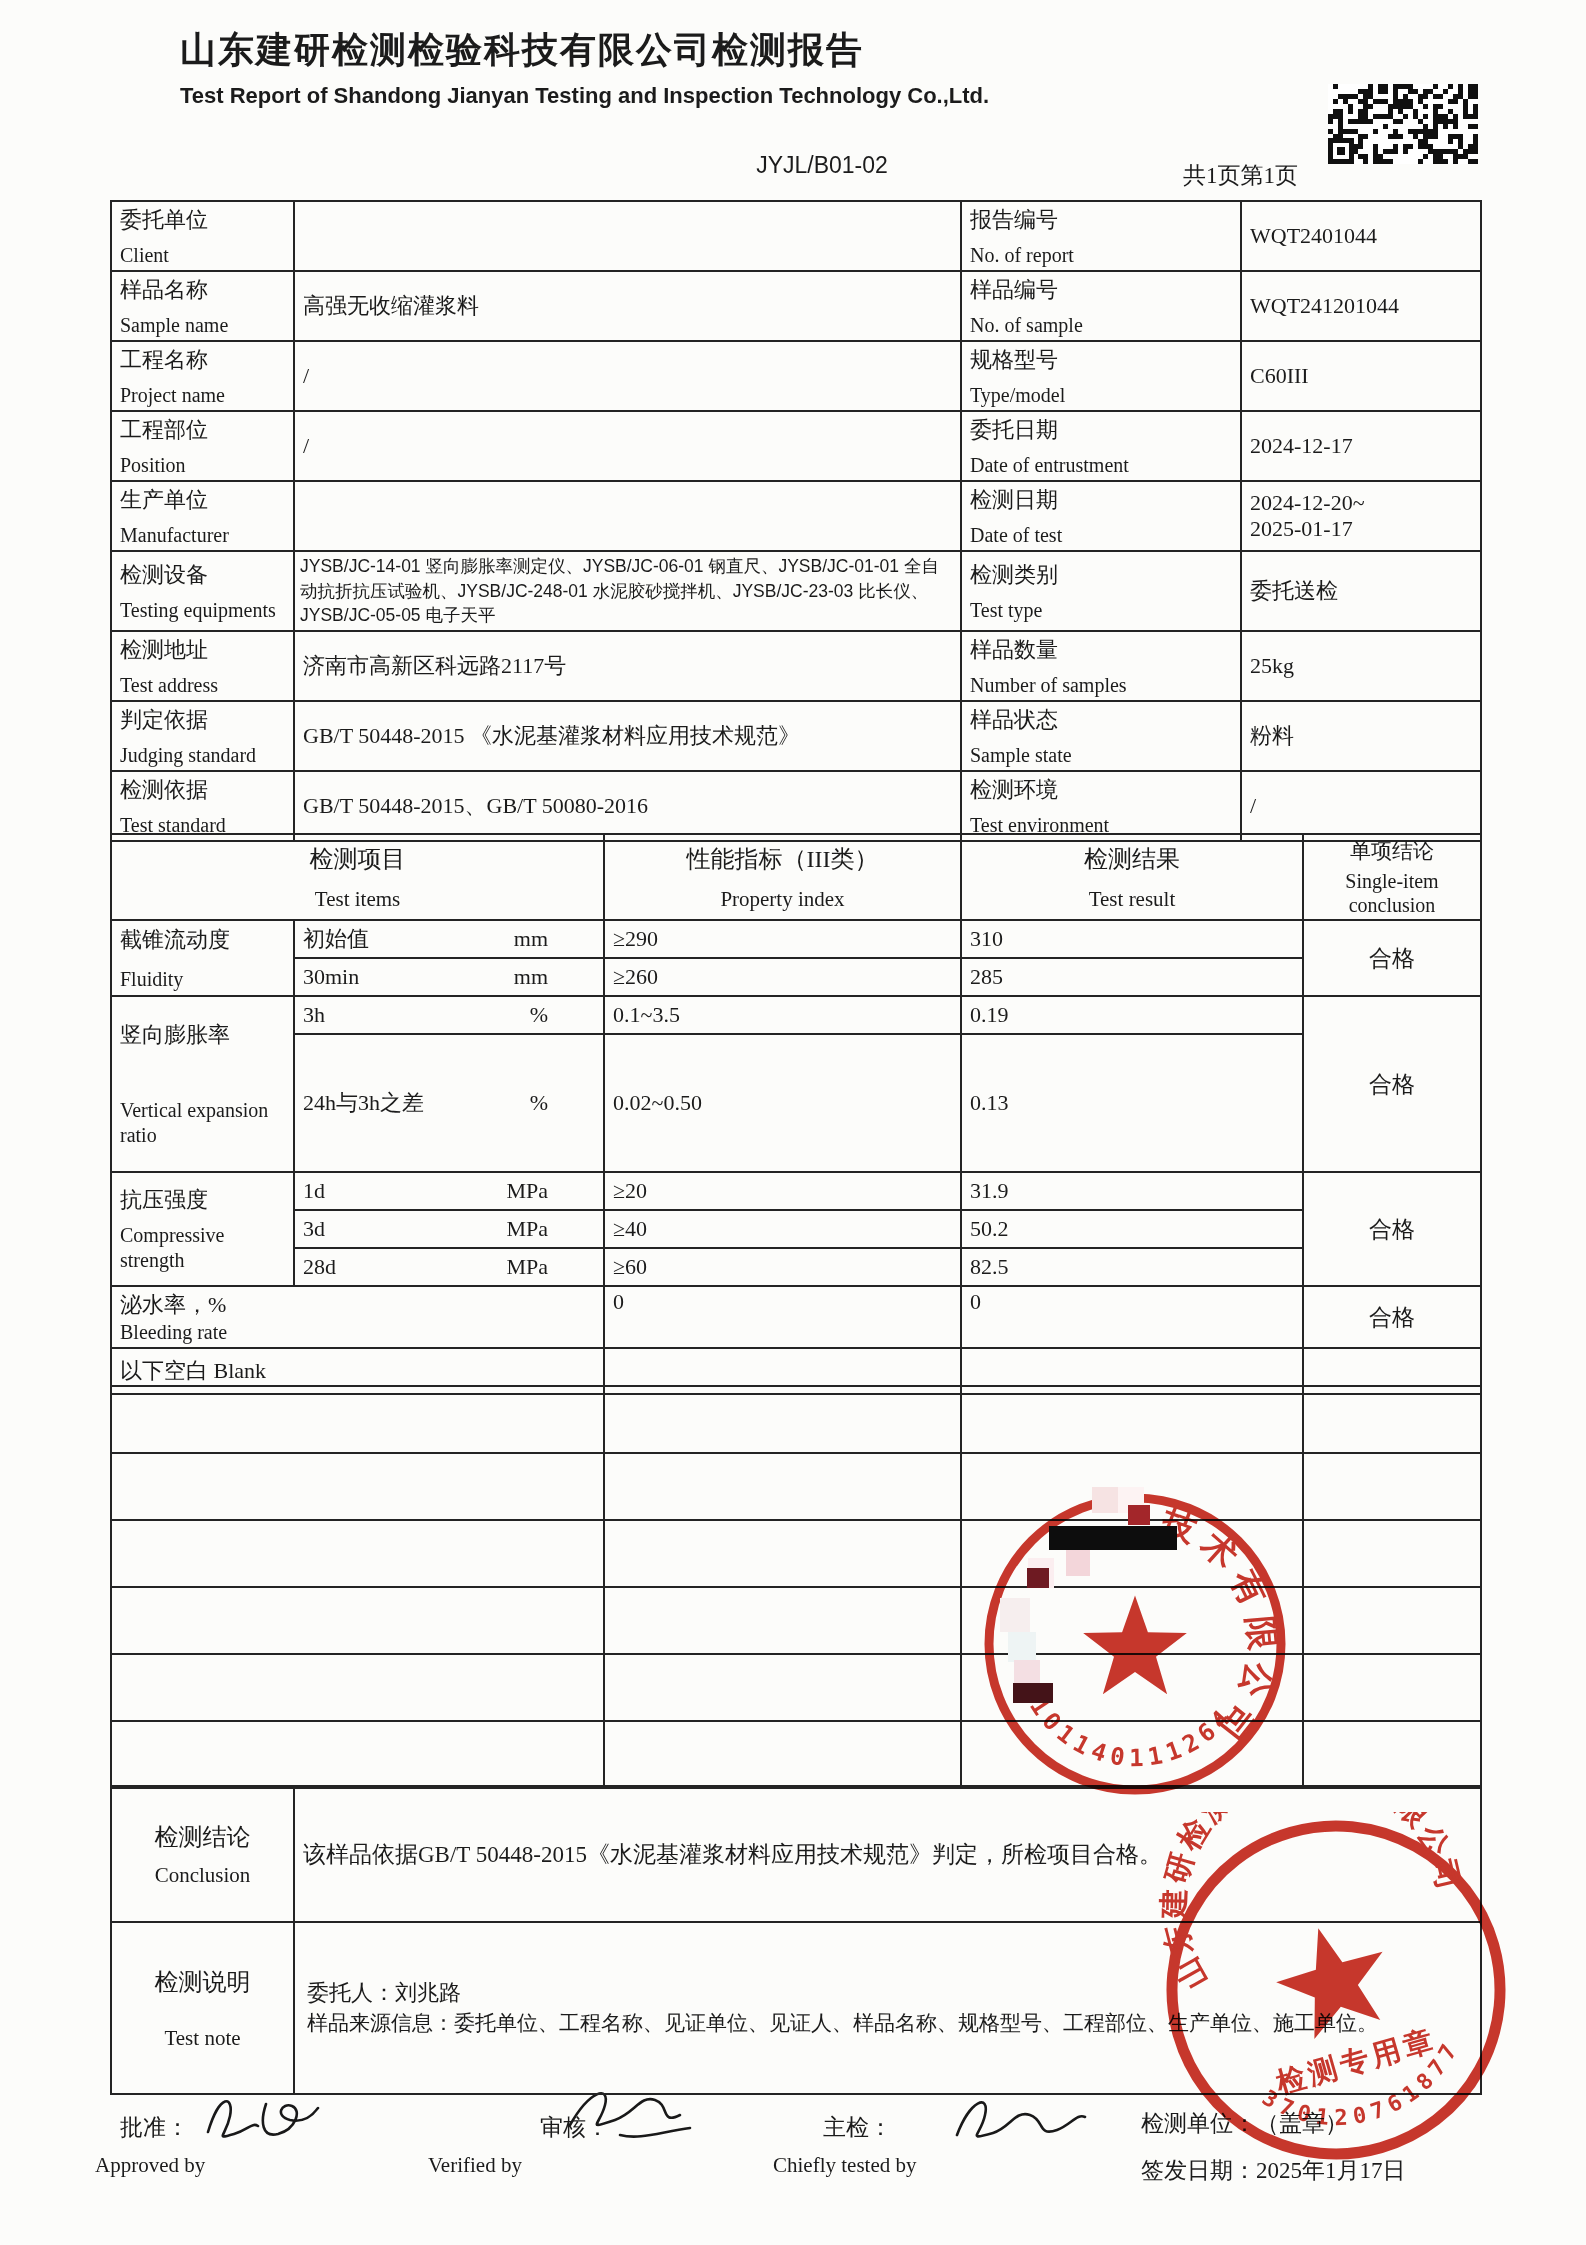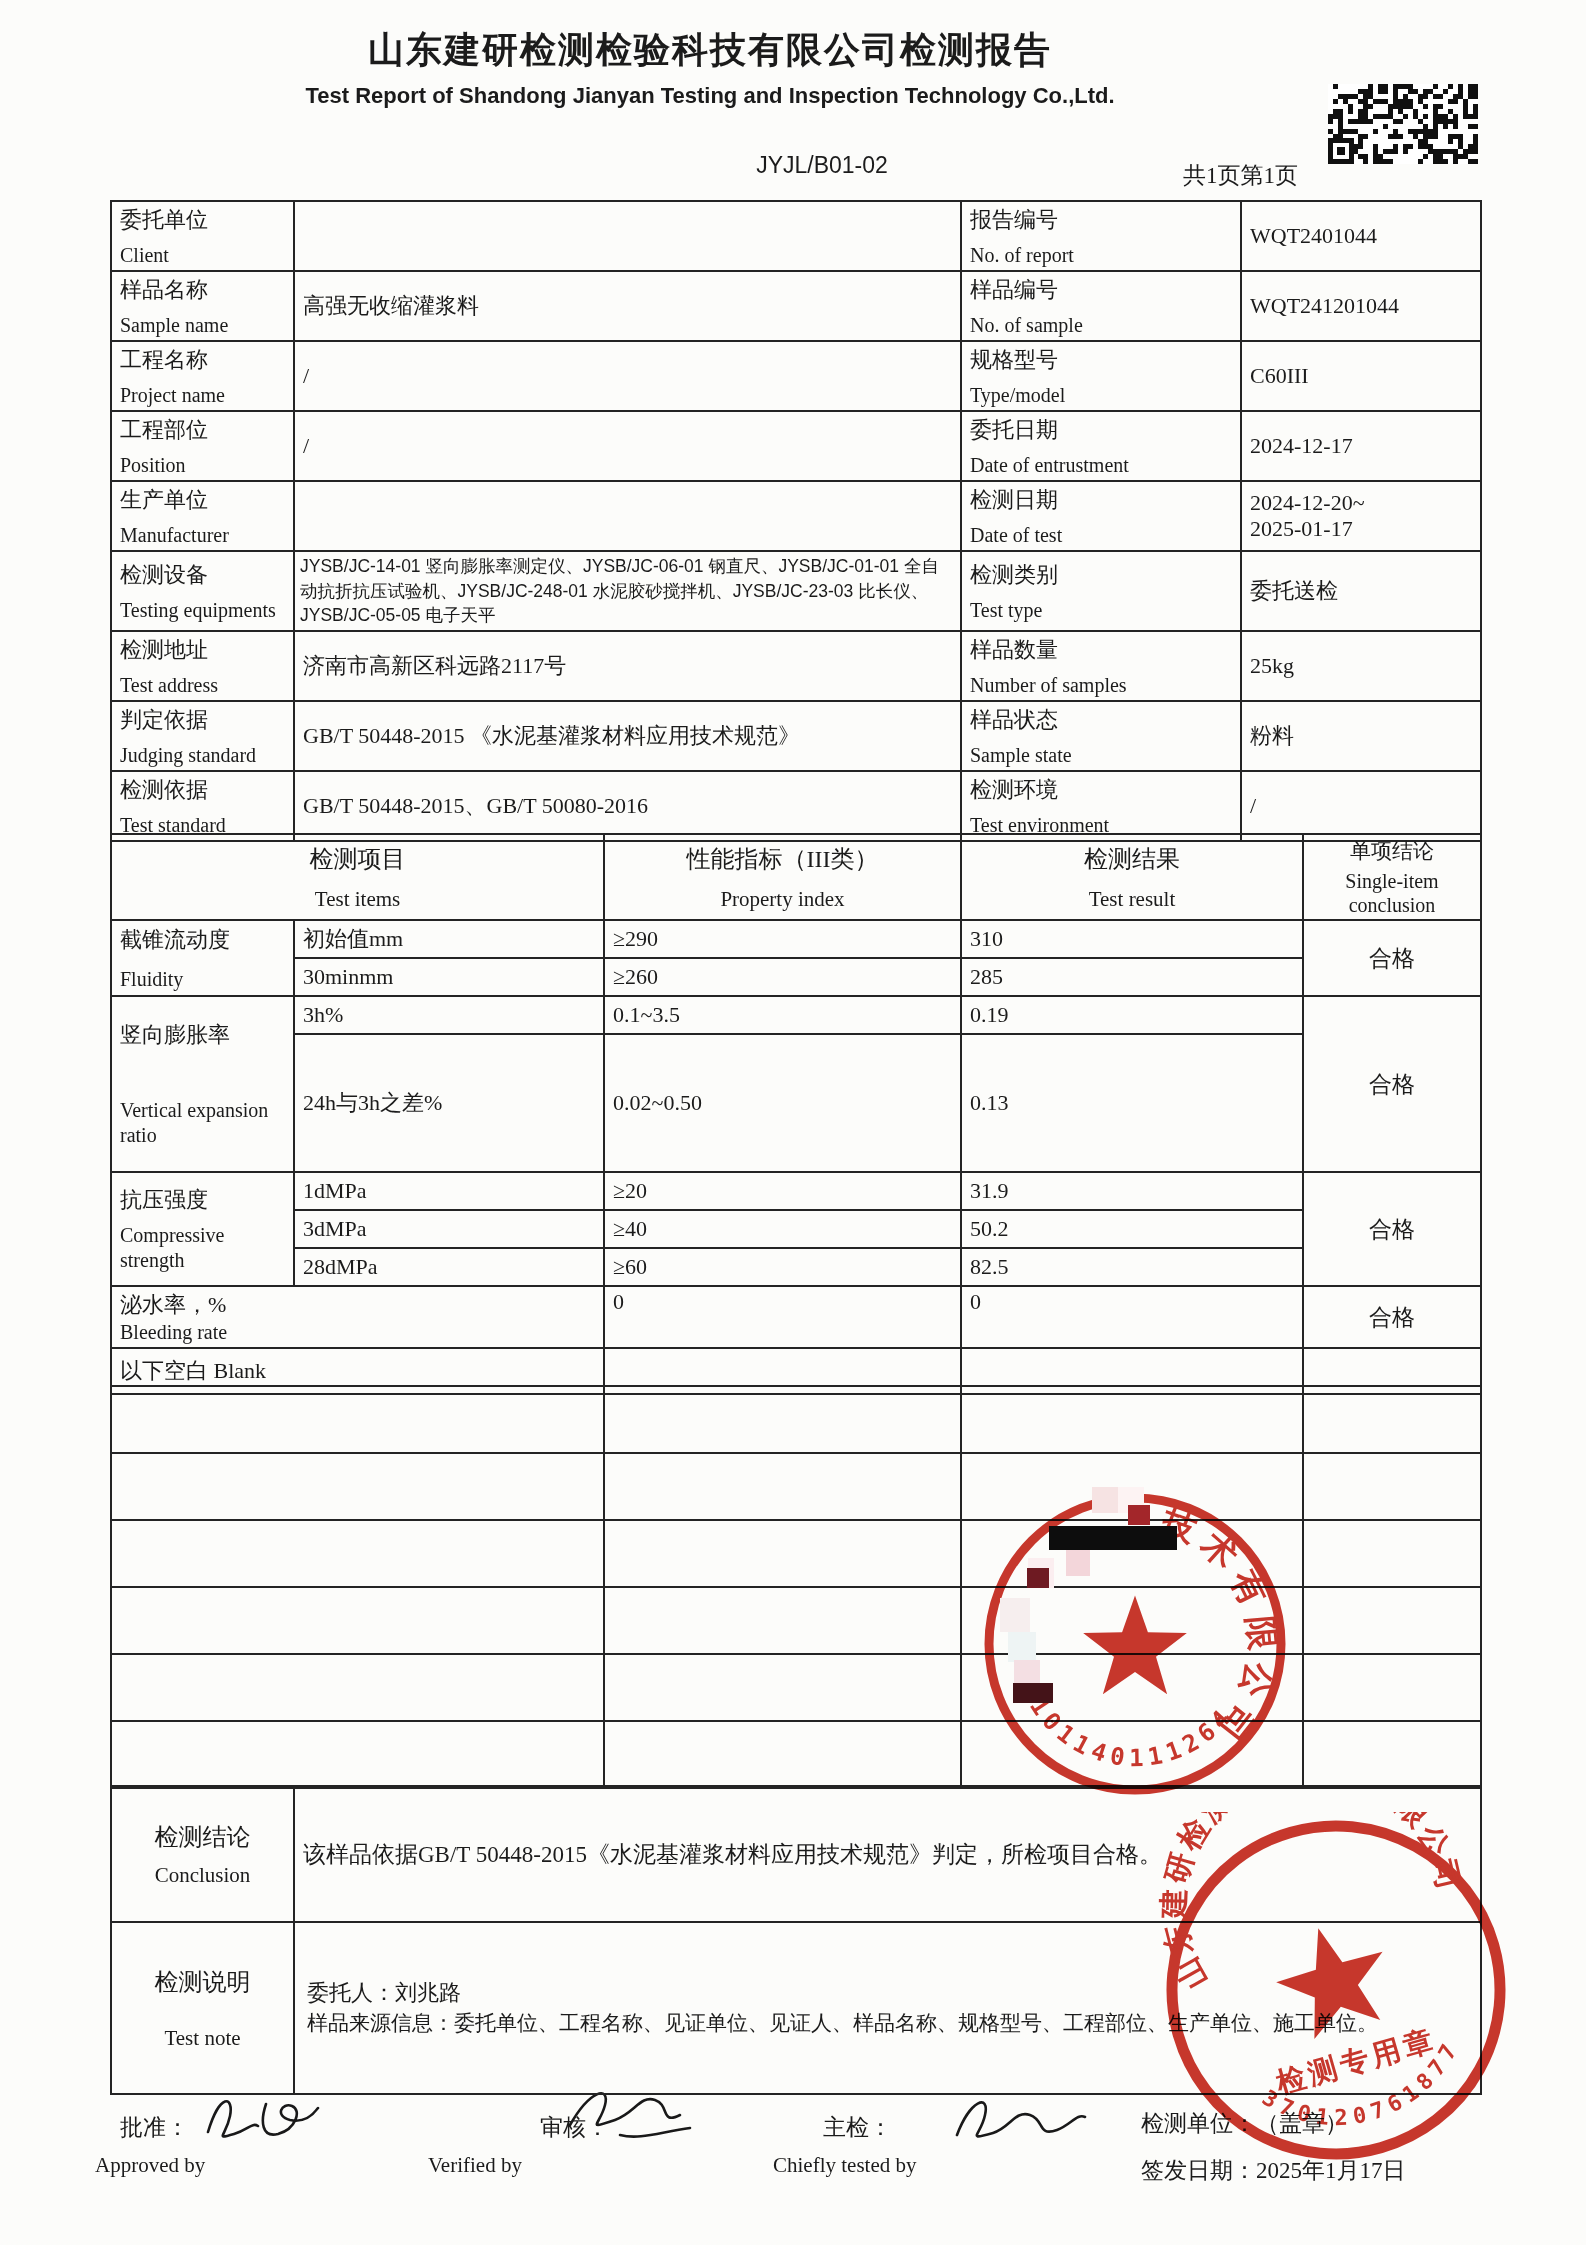--- a/index.html
+++ b/index.html
@@ -2,21 +2,21 @@
 <html><head>
 <meta charset="utf-8">
 <style>
   *{box-sizing:border-box;margin:0;padding:0}
   body{background:#9a9a9a;font-family:"Liberation Serif","DejaVu Serif",serif}
   .sheet{position:relative;width:1586px;height:2245px;background:#fcfcfa;color:#1b1b1b;overflow:hidden}
 
   
   .cma{position:absolute;left:100px;top:22px;width:150px;text-align:center}
   .cma-num{font-size:18px;letter-spacing:.5px;margin-top:2px;font-family:"Liberation Serif",serif}
-  .titles{position:absolute;left:180px;top:26px;width:1060px;text-align:center}
+  .titles{position:absolute;left:180px;top:26px;width:1060px;}
   .title-cn{font-size:36px;font-weight:bold;letter-spacing:2px}
   .title-en{font-size:22px;font-weight:bold;margin-top:8px;font-family:"Liberation Sans","DejaVu Sans",sans-serif}
   .form-code{position:absolute;left:737px;top:152px;width:170px;text-align:center;font-size:23px;font-family:"Liberation Sans","DejaVu Sans",sans-serif}
   .page-info{position:absolute;left:1183px;top:160px;font-size:23px}
   .qr{position:absolute;left:1328px;top:84px;width:150px;height:80px}
 
   
   table{border-collapse:collapse;table-layout:fixed;position:absolute;left:110px;width:1370px}
   td{border:2.5px solid #242424;padding:2px 8px;font-size:22px;vertical-align:middle;overflow:hidden}
   .t-info{top:200px}
@@ -28,21 +28,21 @@
   .h136{height:136px}.h172{height:172px}
   .lbl .cn{font-size:22px}
   .lbl .en{font-size:20px;margin-top:9px}
   .val{white-space:pre-line}
   .small{font-size:17.5px;line-height:1.4;font-family:"Liberation Sans","DejaVu Sans",sans-serif;padding:2px 5px}
   .rhead .cn{font-size:24px;text-align:center}
   .rhead .en{font-size:21px;text-align:center;margin-top:12px}
   .rhead-sm .cn{font-size:21px;text-align:center}
   .rhead-sm .en{font-size:20px;text-align:center;margin-top:4px;line-height:1.2}
   .sub{padding-right:55px}
-  .sub .wrap{display:flex;align-items:center}
+  .sub .wrap{display:flex;justify-content:space-between;align-items:center}
   .gname .cn{font-size:22px}
   .gname .en{font-size:20px;line-height:1.25}
   .g-flu .en{margin-top:12px}
   .g-exp .en{margin-top:48px}
   .g-com .en{margin-top:8px}
   .pass{text-align:center;font-size:23px}
   .blanklbl{font-size:22px}
   .con-lbl{text-align:center}
   .con-lbl .cn{font-size:24px}
   .con-lbl .en{font-size:21px;margin-top:10px}

